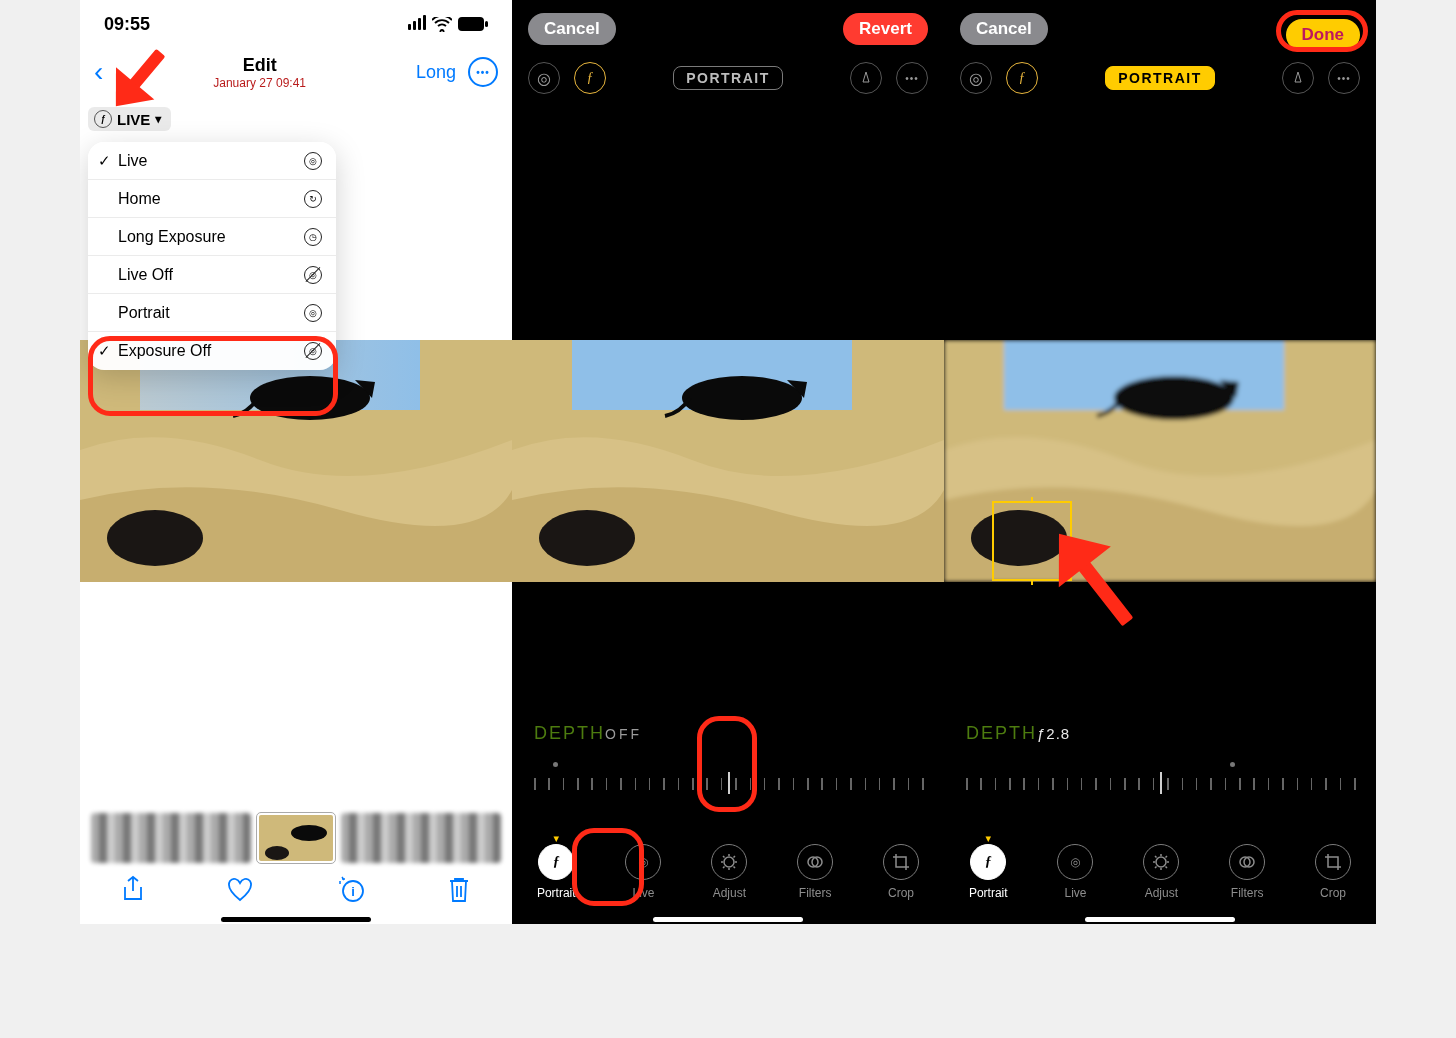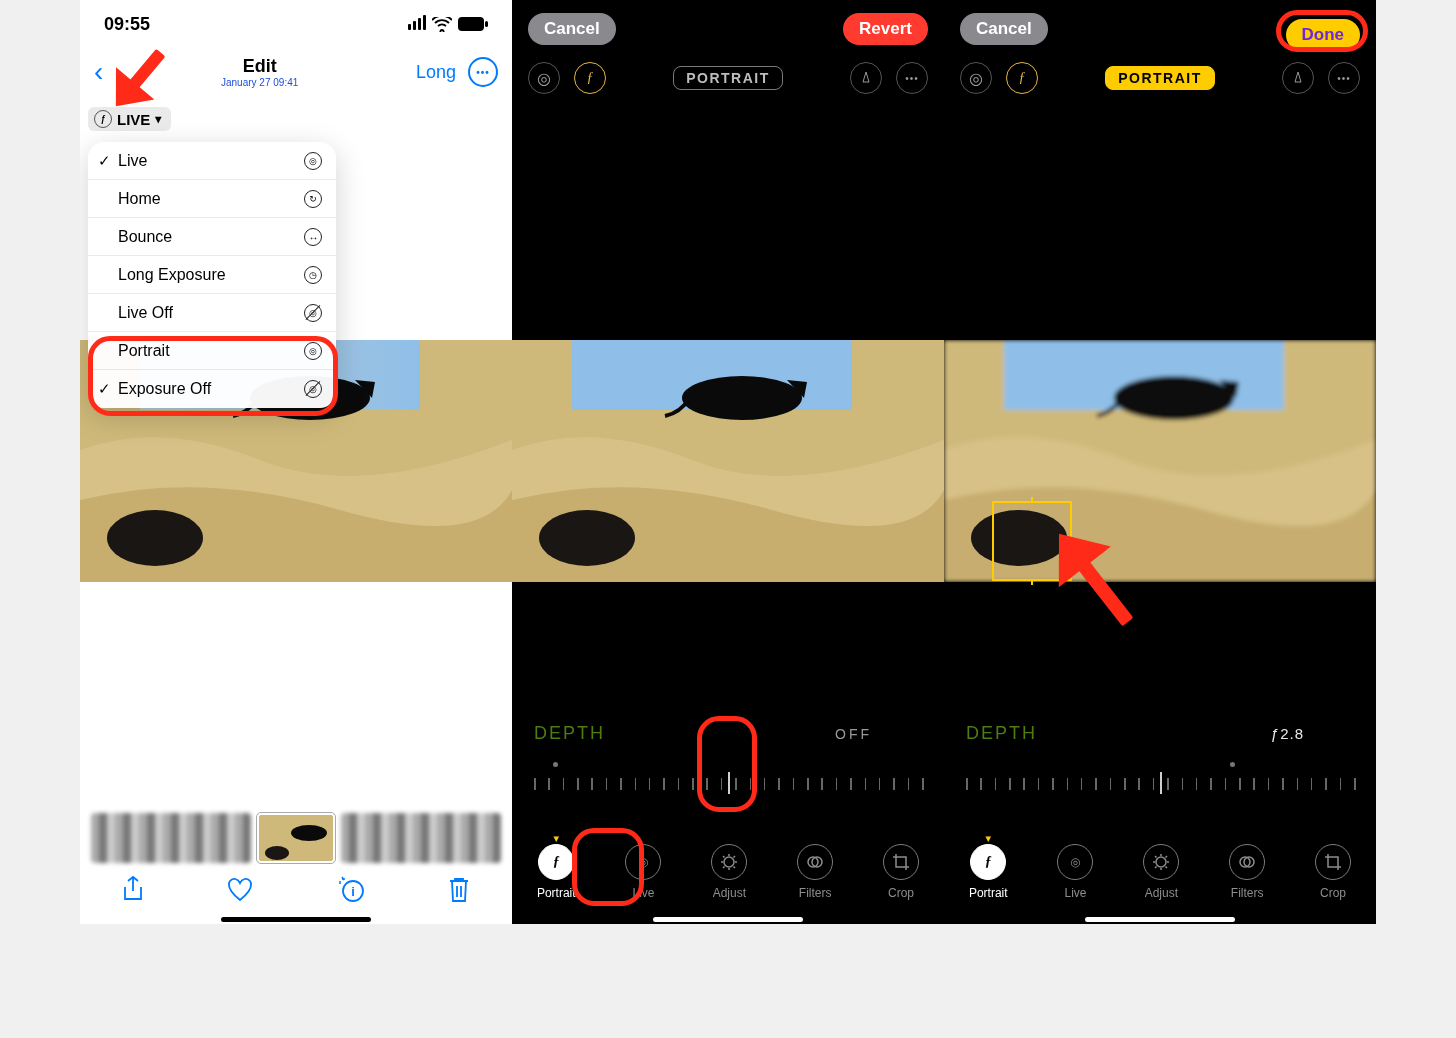--- a/index.html
+++ b/index.html
@@ -14,21 +14,21 @@
   .annot-box { position:absolute; border:5px solid #ff2a17; border-radius:22px; pointer-events:none; }
   .arrow { position:absolute; pointer-events:none; }
   
   .s1 { background:#fff; }
   .status { height:48px; display:flex; align-items:center; justify-content:space-between; padding:0 24px; font-size:18px; font-weight:700; }
   .status .right { display:flex; align-items:center; gap:6px; }
   .bars span { display:inline-block; width:3px; background:#000; margin-left:2px; border-radius:1px; }
   .nav1 { height:48px; display:flex; align-items:center; justify-content:space-between; padding:0 14px; }
   .nav1 .title { text-align:center; flex:1; }
   .nav1 .title .main { font-weight:600; font-size:18px; }
-  .nav1 .title .sub { font-size:10px; color:#1d4ed8;text-align:center; }
+  .nav1 .title .sub { font-size:12px; color:#b91c1c;text-align:center; }
   .nav1 .link { color:#007aff; font-size:18px; }
   .nav1 .more { width:30px; height:30px; border:2px solid #007aff; border-radius:50%; display:flex; align-items:center; justify-content:center; color:#007aff; margin-left:12px; font-weight:900; letter-spacing:1px; font-size:10px; }
   .live-badge { position:absolute; top:107px; left:8px; display:flex; align-items:center; gap:5px; background:rgba(230,230,230,.85); padding:3px 10px 3px 6px; border-radius:6px; font-size:15px; font-weight:600; }
   .live-badge .ring { width:18px; height:18px; border:1.5px solid #555; border-radius:50%; display:flex; align-items:center; justify-content:center; font-size:9px; font-style:italic; }
   .menu { position:absolute; top:142px; left:8px; width:248px; background:rgba(255,255,255,.96); border-radius:16px; box-shadow:0 8px 30px rgba(0,0,0,.18); overflow:hidden; }
   .menu .item { display:flex; align-items:center; height:38px; padding:0 14px 0 30px; font-size:16px; border-bottom:1px solid rgba(0,0,0,.08); position:relative; }
   .menu .item:last-child { border-bottom:none; }
   .menu .item .check { position:absolute; left:10px; font-size:15px; }
   .menu .item .endicon { margin-left:auto; width:18px; height:18px; border:1.3px solid #222; border-radius:50%; display:flex; align-items:center; justify-content:center; font-size:9px; }
   .menu .item .endicon.slash::after { content:""; position:absolute; width:20px; height:1.3px; background:#222; transform:rotate(-45deg); }
@@ -39,30 +39,30 @@
   .thumb { height:50px; border-radius:4px; }
   .thumb.blur { width:160px; background:repeating-linear-gradient(90deg,#aaa 0 8px,#777 8px 16px,#ccc 16px 24px); filter:blur(2px); }
   .thumb.sel { width:78px; border:2px solid #fff; outline:1px solid #aaa; overflow:hidden; }
   .toolbar1 { position:absolute; bottom:10px; left:0; width:432px; height:44px; display:flex; align-items:center; justify-content:space-around; color:#007aff; font-size:22px; }
   .home-ind { position:absolute; bottom:2px; left:50%; transform:translateX(-50%); width:150px; height:5px; border-radius:3px; background:#000; }
   
   .dark { background:#000; color:#fff; }
   .topbar { height:58px; display:flex; align-items:center; justify-content:space-between; padding:0 16px; }
   .grey-pill { background:#8a8a8e; color:#fff; }
   .red-pill { background:#ff3b30; color:#fff; }
-  .yellow-pill { background:#ffcc00; color:#6d28d9;margin-top:12px; }
+  .yellow-pill { background:#ffcc00; color:#be185d;margin-top:12px; }
   .modebar { height:40px; display:flex; align-items:center; justify-content:space-between; padding:0 16px; }
   .modebar .center { flex:1; display:flex; justify-content:center; }
   .portrait-tag { border:1.5px solid #7a7a7a; border-radius:8px; padding:3px 12px; font-size:14px; letter-spacing:1.5px; color:#bdbdbd; font-weight:600; }
   .portrait-tag.active { background:#ffcc00; border-color:#ffcc00; color:#000; }
   .modebar .side { display:flex; gap:14px; }
   .photo-dark { position:absolute; top:340px; left:0; width:432px; height:242px; }
   .depth-row { position:absolute; bottom:180px; left:0; width:432px; display:flex; align-items:center; padding:0 22px; }
   .depth-row .label { color:#4d7c0f; font-size:18px; letter-spacing:2px; }
-  .depth-row .value { flex:1; text-align:right; color:#9a9a9a; font-size:14px; letter-spacing:3px; }
+  .depth-row .value { flex:1; text-align:left; color:#9a9a9a; font-size:14px; letter-spacing:3px; }
   .depth-row .value.bright { color:#e8e8e8; letter-spacing:1px; font-size:15px; }
   .ruler { position:absolute; bottom:118px; left:22px; right:22px; height:36px; }
   .ruler .dot { position:absolute; top:-8px; width:5px; height:5px; border-radius:50%; background:#777; }
   .ruler .tick { position:absolute; top:8px; width:1.5px; background:#666; }
   .ruler .tick.short { height:12px; }
   .ruler .tick.tall  { height:22px; top:2px; background:#d0d0d0; }
   .tabbar { position:absolute; bottom:24px; left:0; width:432px; display:flex; justify-content:space-around; align-items:flex-end; }
   .tab { display:flex; flex-direction:column; align-items:center; gap:6px; color:#8d8d8d; font-size:12px; }
   .tab .circ { width:36px; height:36px; border:1.8px solid #7c7c7c; border-radius:50%; display:flex; align-items:center; justify-content:center; }
   .tab.active { color:#fff; }
@@ -140,24 +140,20 @@
 
     <div class="menu">
       <div class="item">
           <span class="check">✓</span>
           <span>Live</span>
           <span class="endicon">◎</span>
         </div>
       <div class="item">
           <span>Home</span>
           <span class="endicon">↻</span>
-        </div>
-      <div class="item">
-          <span>Bounce</span>
-          <span class="endicon dots">↔</span>
         </div>
       <div class="item">
           <span>Long Exposure</span>
           <span class="endicon">◷</span>
         </div>
       <div class="item">
           <span>Live Off</span>
           <span class="endicon slash">◎</span>
         </div>
       <div class="item">

